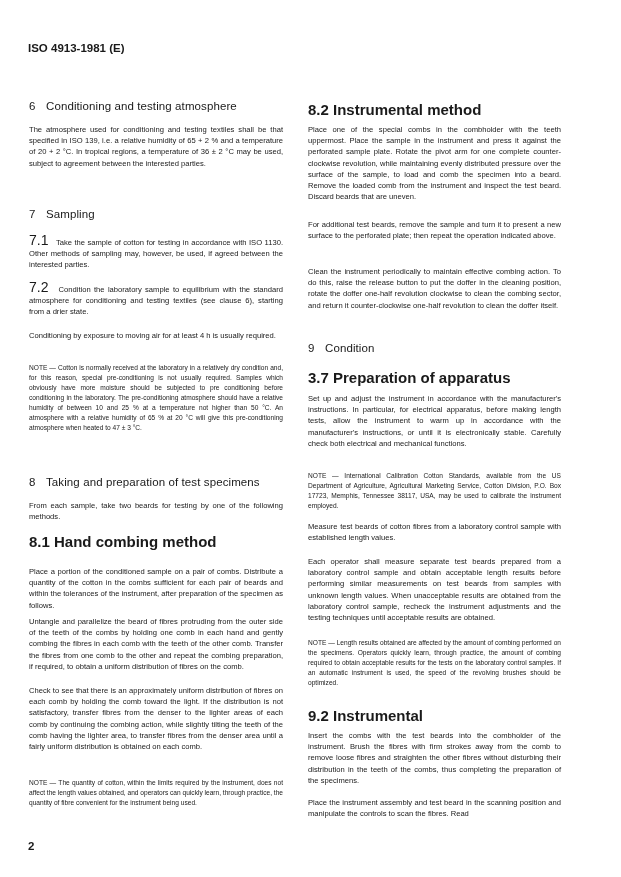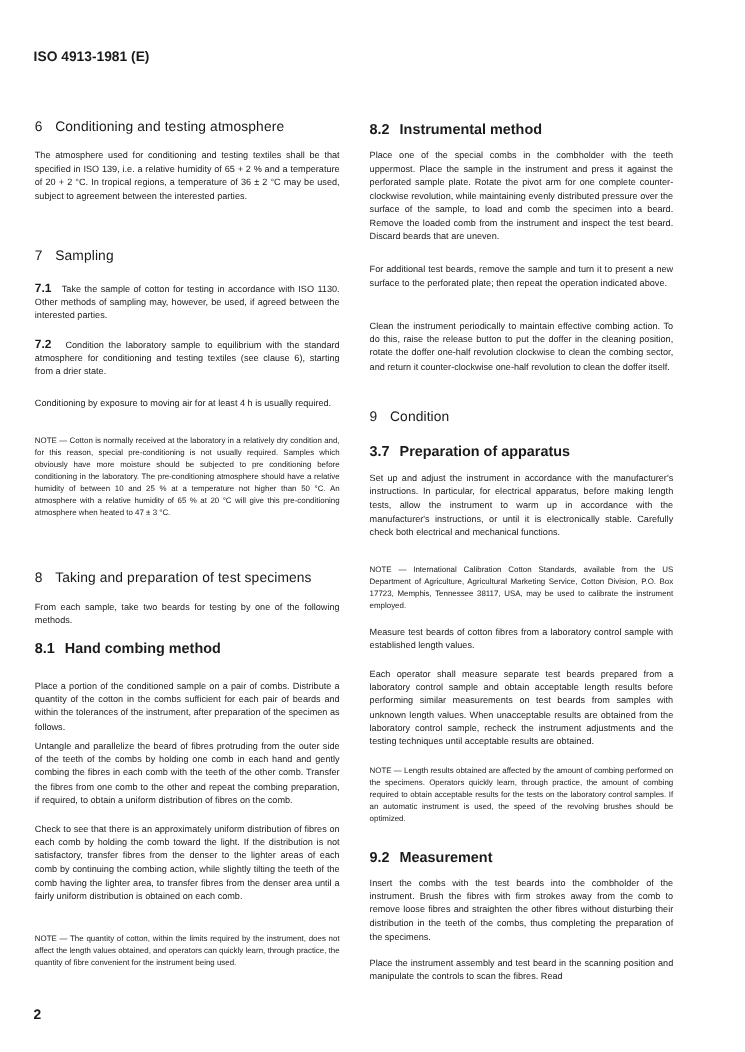--- a/index.html
+++ b/index.html
@@ -5,25 +5,25 @@
   html, body { margin: 0; padding: 0; background: #ffffff; }
   body { width: 621px; height: 877px; position: relative; overflow: hidden;
          font-family: "Liberation Sans", sans-serif; color: #1a1a1a; }
   .doc-id { position: absolute; left: 28px; top: 42px; font-size: 11.5px; font-weight: bold; }
   .col { position: absolute; top: 0; }
   .col-left { left: 29px; width: 254px; }
   .col-right { left: 308px; width: 253px; }
   .blk { position: absolute; left: 0; width: 100%; }
   .h1 { font-size: 11.5px; font-weight: normal; letter-spacing: 0.1px; white-space: nowrap; }
   .h1 .num { display: inline-block; width: 17px; }
-  .h2 { font-size: 12px; font-weight: bold; white-space: nowrap; }
+  .h2 { font-size: 15px; font-weight: bold; white-space: nowrap; }
   .h2 .num { display: inline-block; width: 25px; }
   .p { font-size: 7.6px; line-height: 11.2px; text-align: justify; }
   .note { font-size: 6.6px; line-height: 10px; text-align: justify; }
-  .p b { font-weight: bold; font-size: 10px; }
+  .p b { font-weight: normal; font-size: 14px; }
   .page-no { position: absolute; left: 28px; top: 840px; font-size: 11.5px; font-weight: bold; }
 </style>
 </head>
 <body>
 
 <div class="doc-id">ISO 4913-1981 (E)</div>
 
 <div class="col col-left">
   <div class="blk h1" style="top:100px"><span class="num">6</span><span>Conditioning and testing atmosphere</span></div>
   <div class="blk p" style="top:124px">The atmosphere used for conditioning and testing textiles shall be that specified in ISO 139, i.e. a relative humidity of 65 + 2 % and a temperature of 20 + 2 °C. In tropical regions, a temperature of 36 ± 2 °C may be used, subject to agreement between the interested parties.</div>
@@ -51,18 +51,18 @@
   <div class="blk p" style="top:266px">Clean the instrument periodically to maintain effective combing action. To do this, raise the release button to put the doffer in the cleaning position, rotate the doffer one-half revolution clockwise to clean the combing sector, and return it counter-clockwise one-half revolution to clean the doffer itself.</div>
 
   <div class="blk h1" style="top:342px"><span class="num">9</span><span>Condition</span></div>
   <div class="blk h2" style="top:369px"><span class="num">3.7</span><span>Preparation of apparatus</span></div>
   <div class="blk p" style="top:393px">Set up and adjust the instrument in accordance with the manufacturer's instructions. In particular, for electrical apparatus, before making length tests, allow the instrument to warm up in accordance with the manufacturer's instructions, or until it is electronically stable. Carefully check both electrical and mechanical functions.</div>
   <div class="blk note" style="top:471px">NOTE — International Calibration Cotton Standards, available from the US Department of Agriculture, Agricultural Marketing Service, Cotton Division, P.O. Box 17723, Memphis, Tennessee 38117, USA, may be used to calibrate the instrument employed.</div>
   <div class="blk p" style="top:521px">Measure test beards of cotton fibres from a laboratory control sample with established length values.</div>
   <div class="blk p" style="top:556px">Each operator shall measure separate test beards prepared from a laboratory control sample and obtain acceptable length results before performing similar measurements on test beards from samples with unknown length values. When unacceptable results are obtained from the laboratory control sample, recheck the instrument adjustments and the testing techniques until acceptable results are obtained.</div>
   <div class="blk note" style="top:638px">NOTE — Length results obtained are affected by the amount of combing performed on the specimens. Operators quickly learn, through practice, the amount of combing required to obtain acceptable results for the tests on the laboratory control samples. If an automatic instrument is used, the speed of the revolving brushes should be optimized.</div>
 
-  <div class="blk h2" style="top:707px"><span class="num">9.2</span><span>Measurement</span></div>
+  <div class="blk h2" style="top:707px"><span class="num">9.2</span><span>Instrumental</span></div>
   <div class="blk p" style="top:730px">Insert the combs with the test beards into the combholder of the instrument. Brush the fibres with firm strokes away from the comb to remove loose fibres and straighten the other fibres without disturbing their distribution in the teeth of the combs, thus completing the preparation of the specimens.</div>
   <div class="blk p" style="top:797px">Place the instrument assembly and test beard in the scanning position and manipulate the controls to scan the fibres. Read</div>
 </div>
 
 <div class="page-no">2</div>
 
 </body></html>

